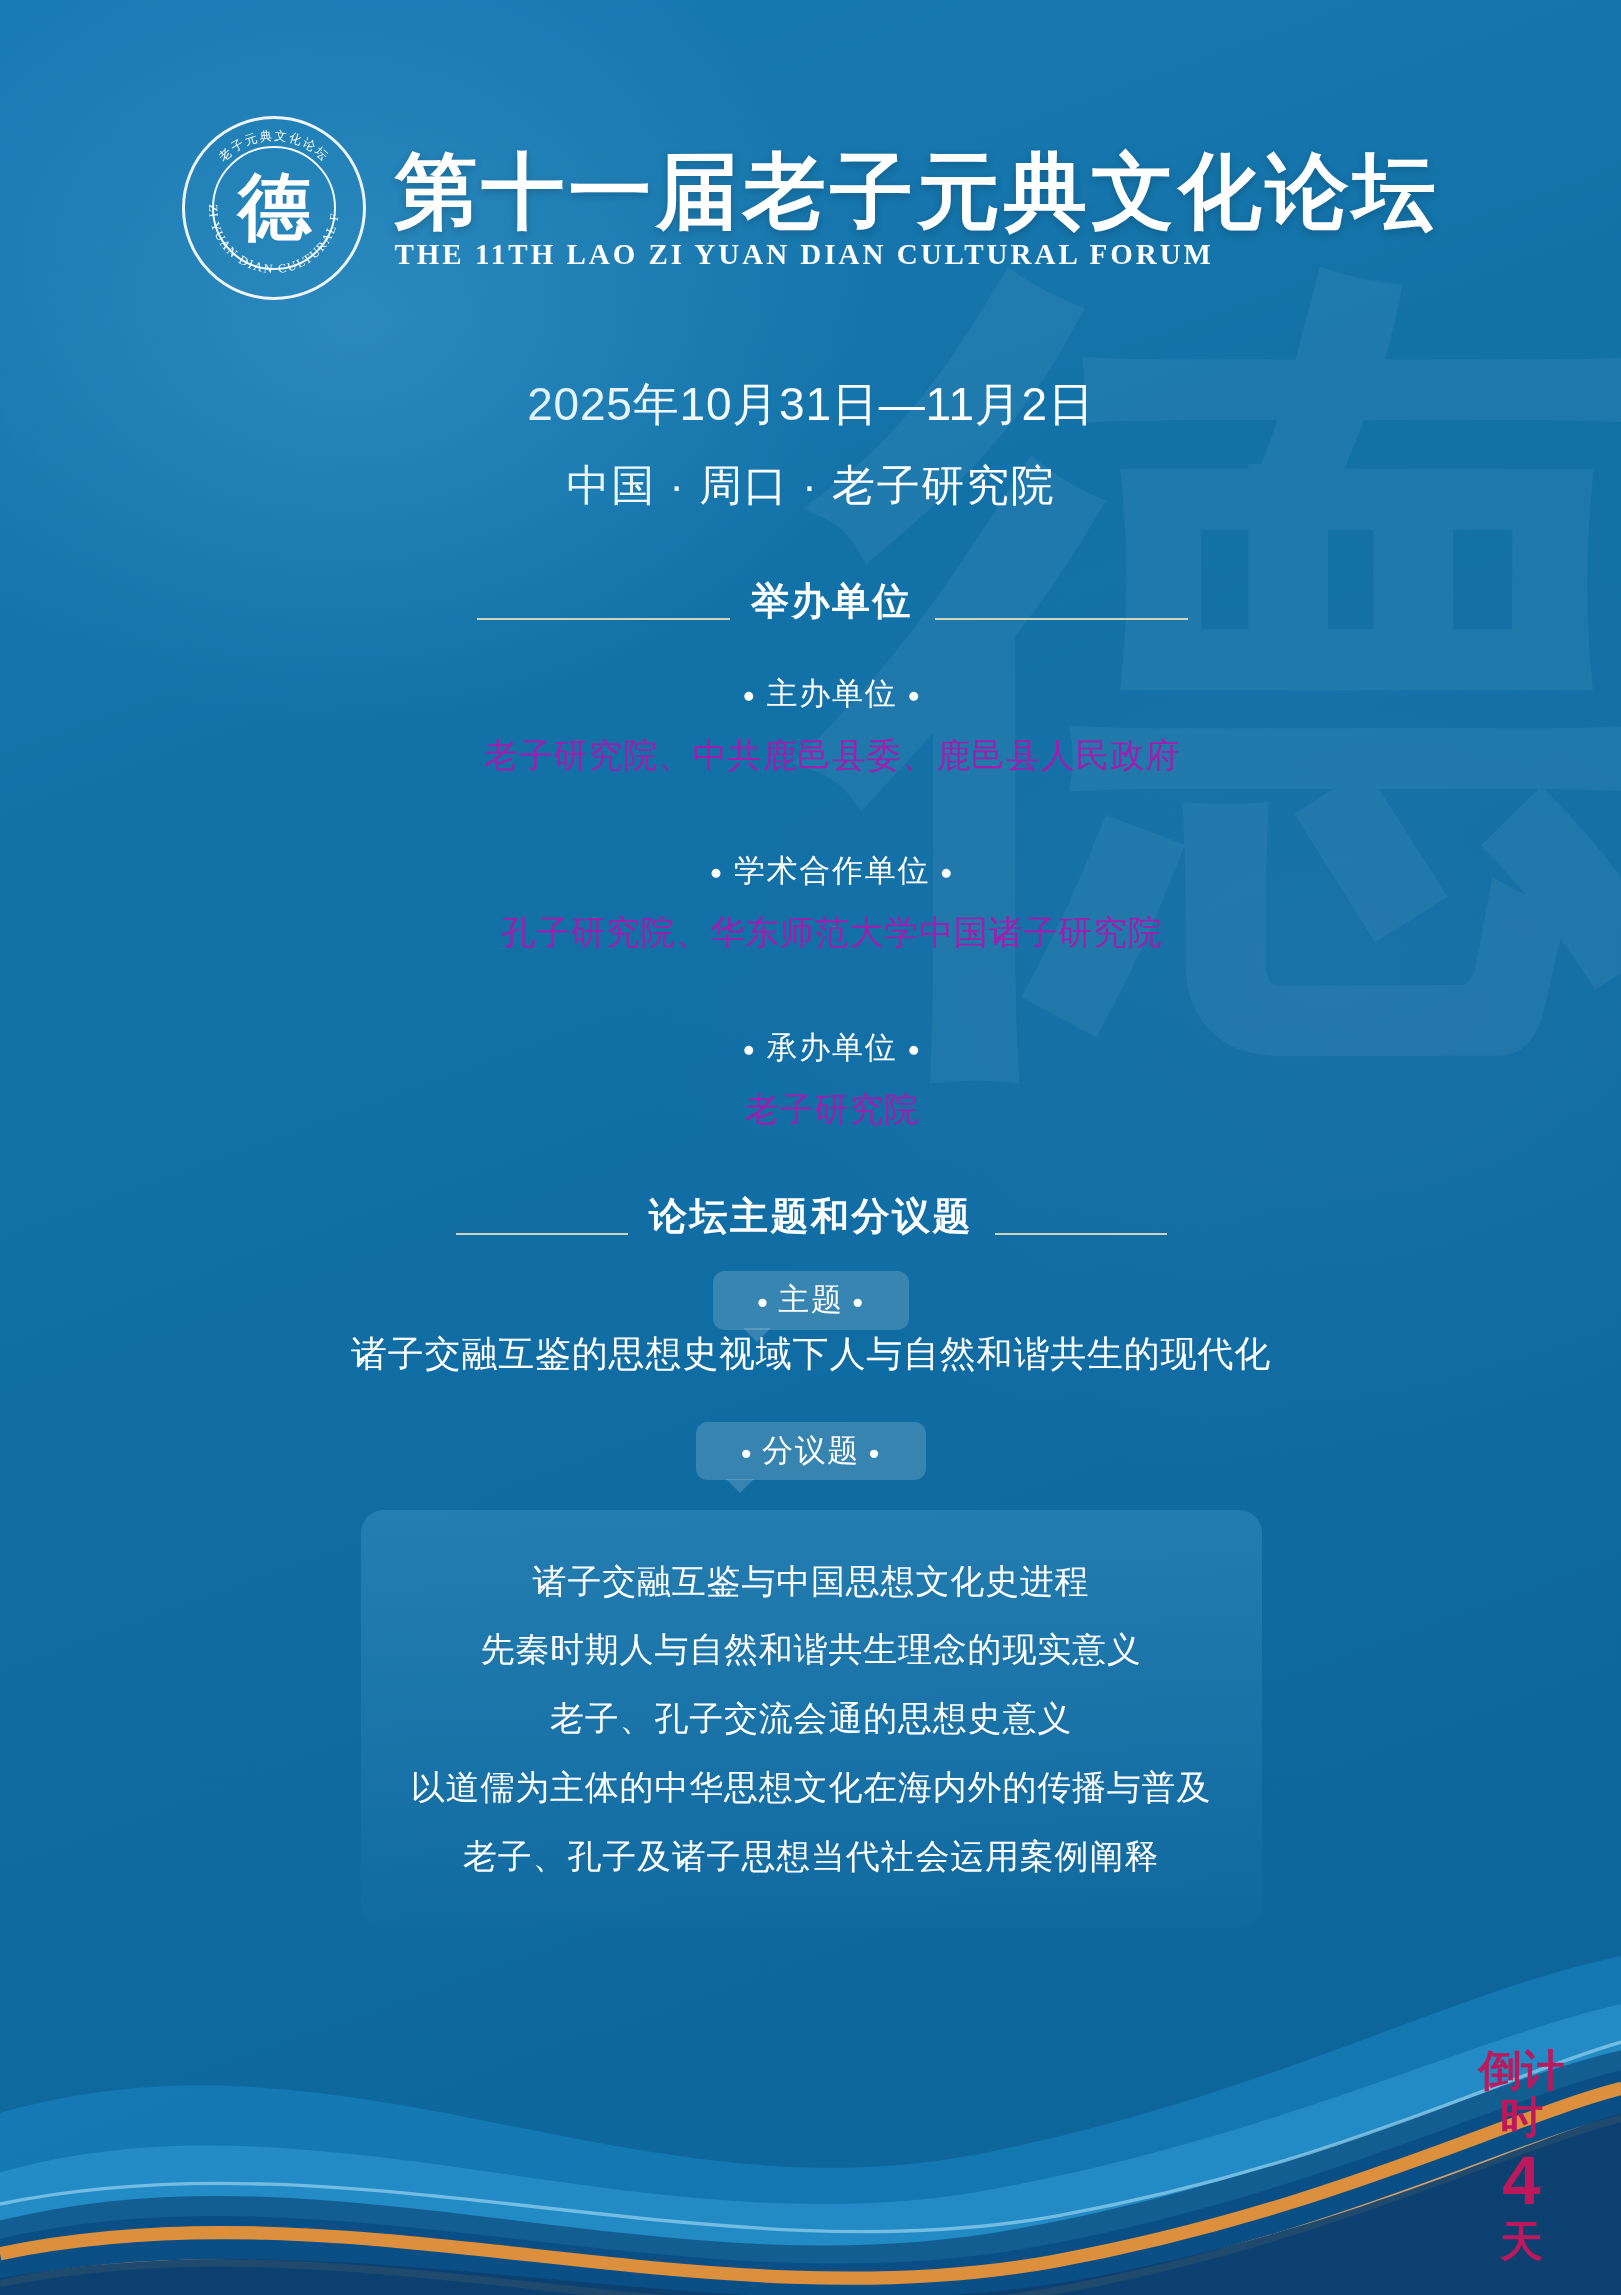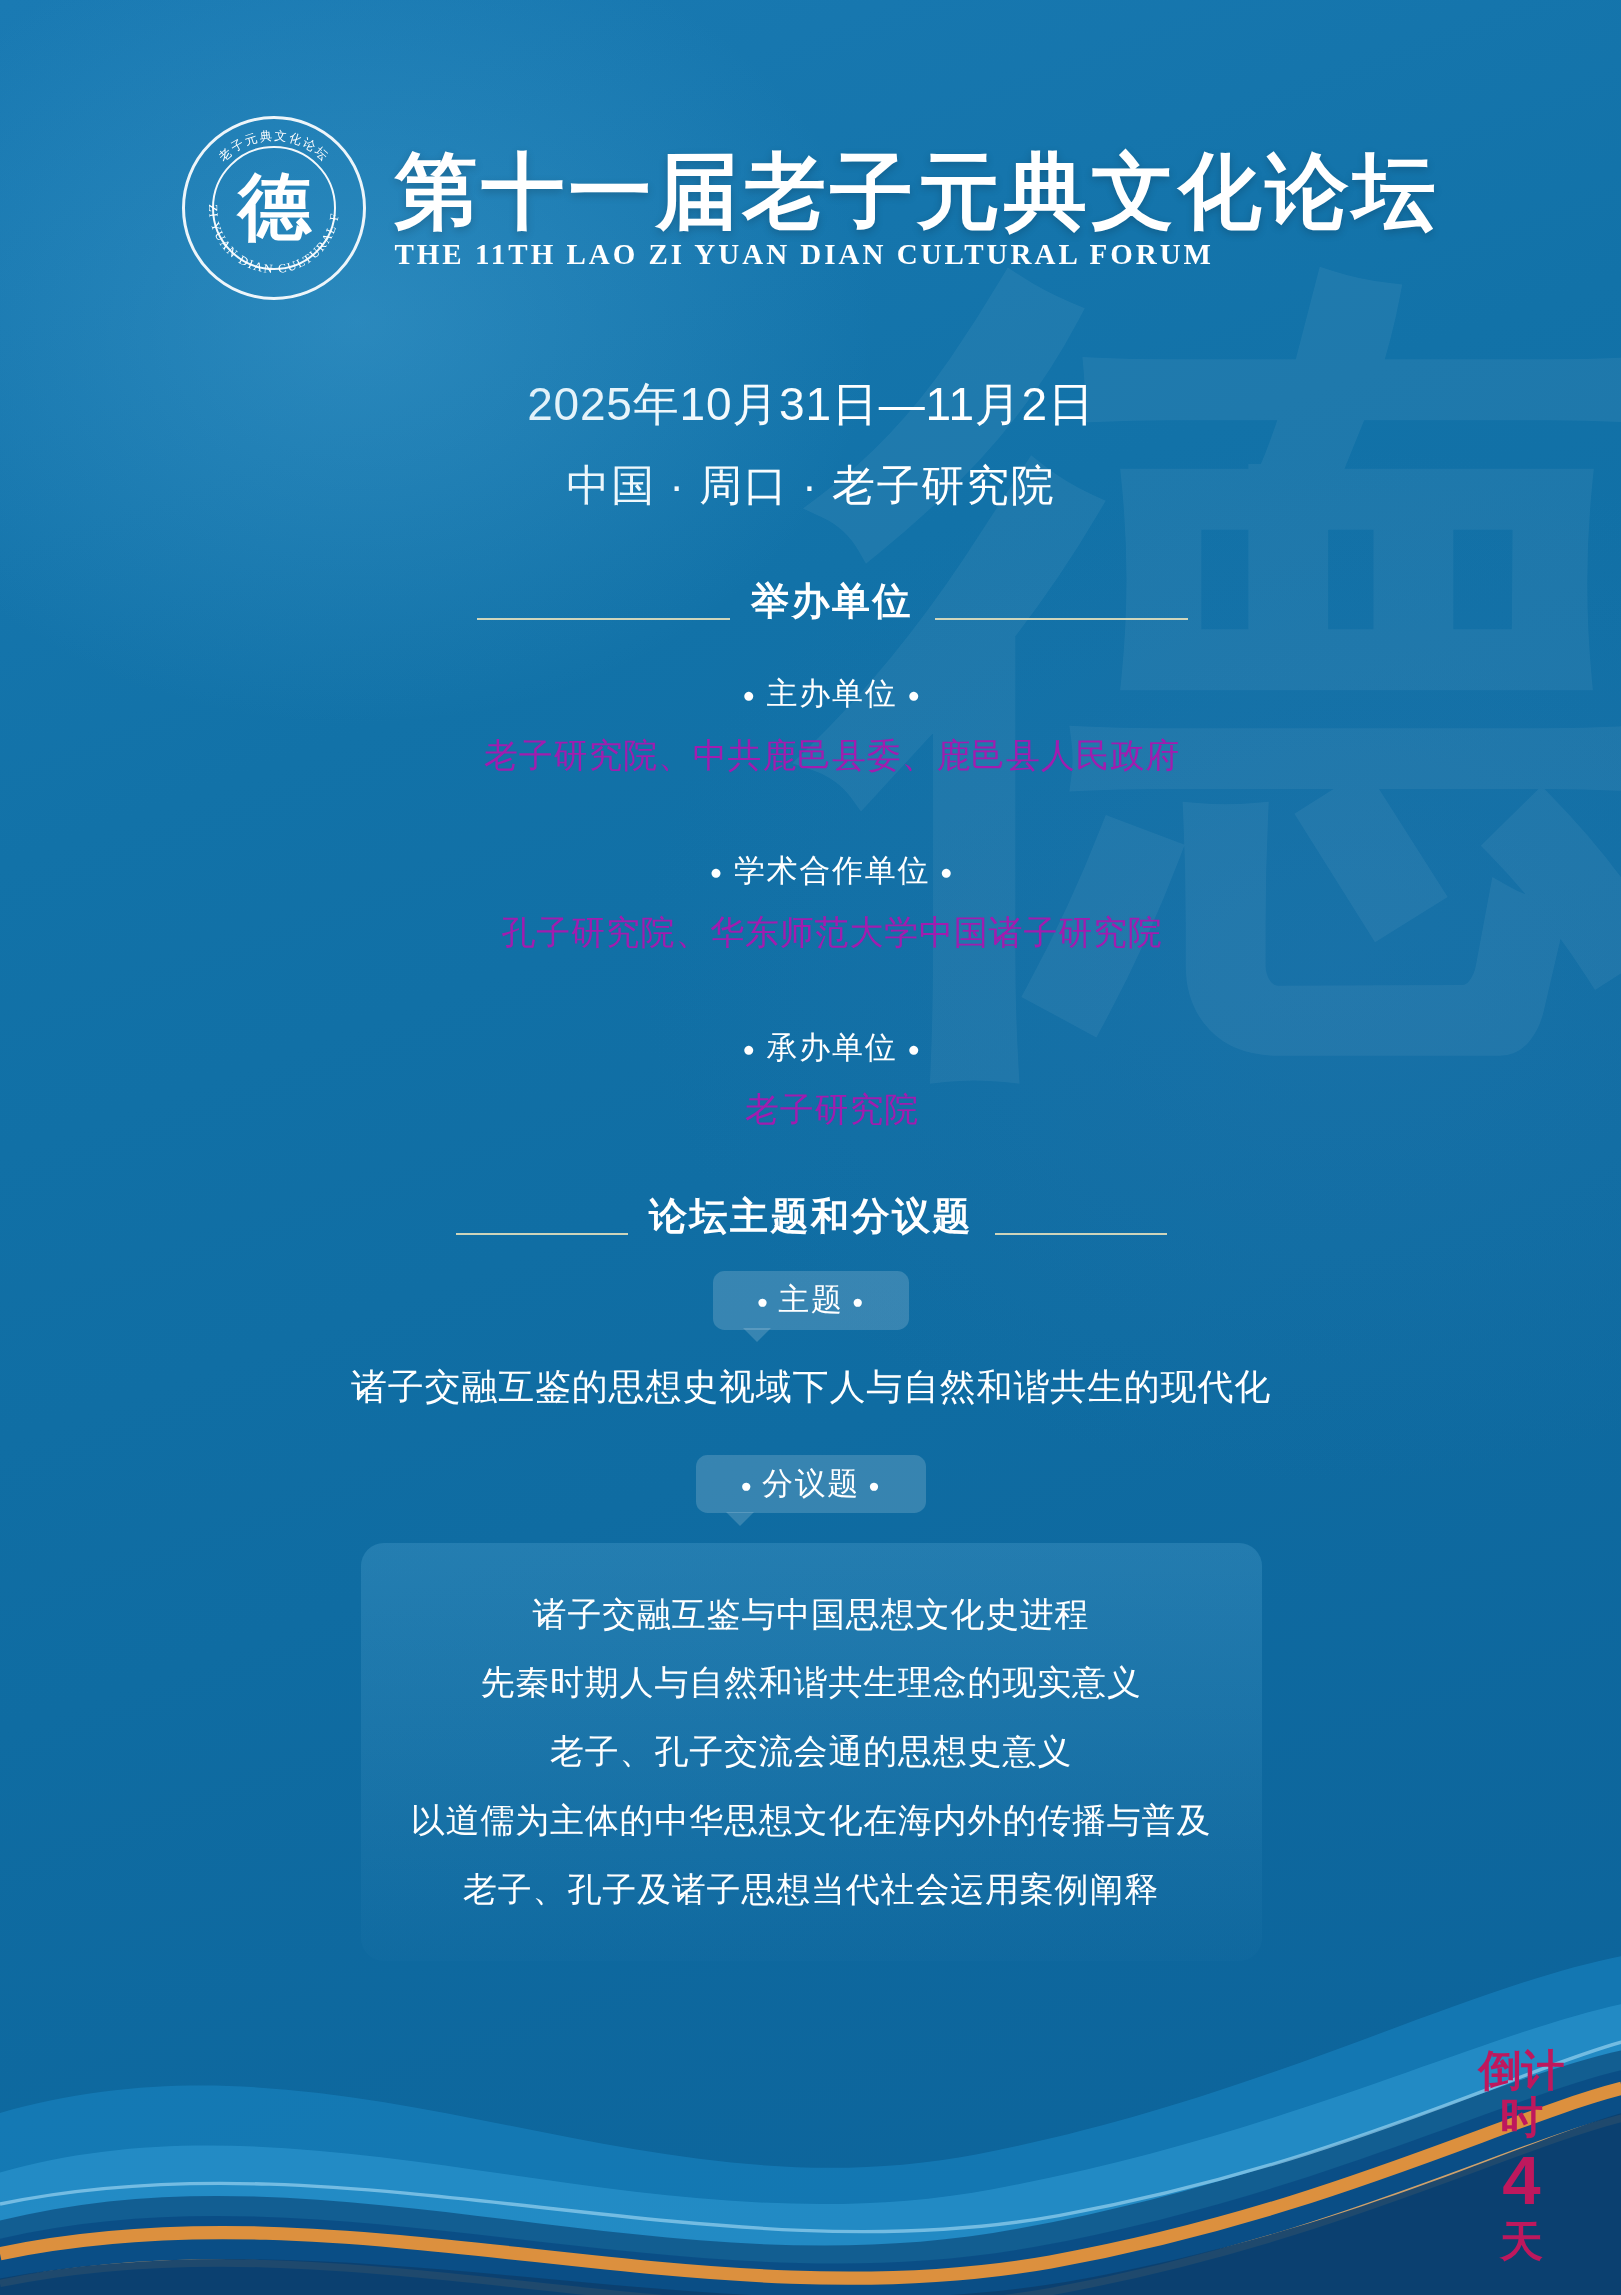--- a/index.html
+++ b/index.html
@@ -182,21 +182,20 @@
     left: 30px;
     bottom: -12.4px;
     width: 0; height: 0;
     border-left: 14px solid transparent;
     border-right: 14px solid transparent;
     border-top: 14px solid rgba(255,255,255,0.17);
   }
   .bubble .dot { font-size: 19px; vertical-align: middle; padding: 0 8.3px; }
 
   .theme-line {
-    margin-top: 33px;
     font-size: 36px;
     letter-spacing: 0.8px;
     color: #ffffff;
   }
 
   .sub-panel {
     margin: 30px auto 0;
     width: 901px;
     border-radius: 23px;
     background: linear-gradient(180deg, rgba(120,195,235,0.20) 0%, rgba(120,195,235,0.10) 55%, rgba(120,195,235,0.02) 100%);

